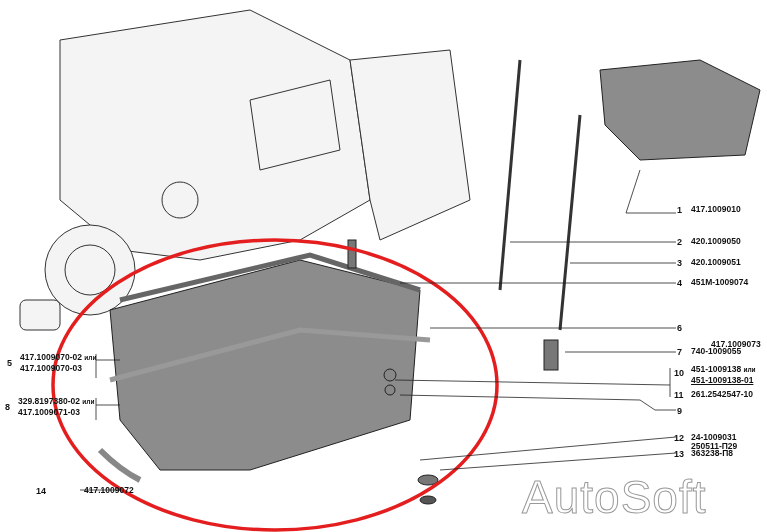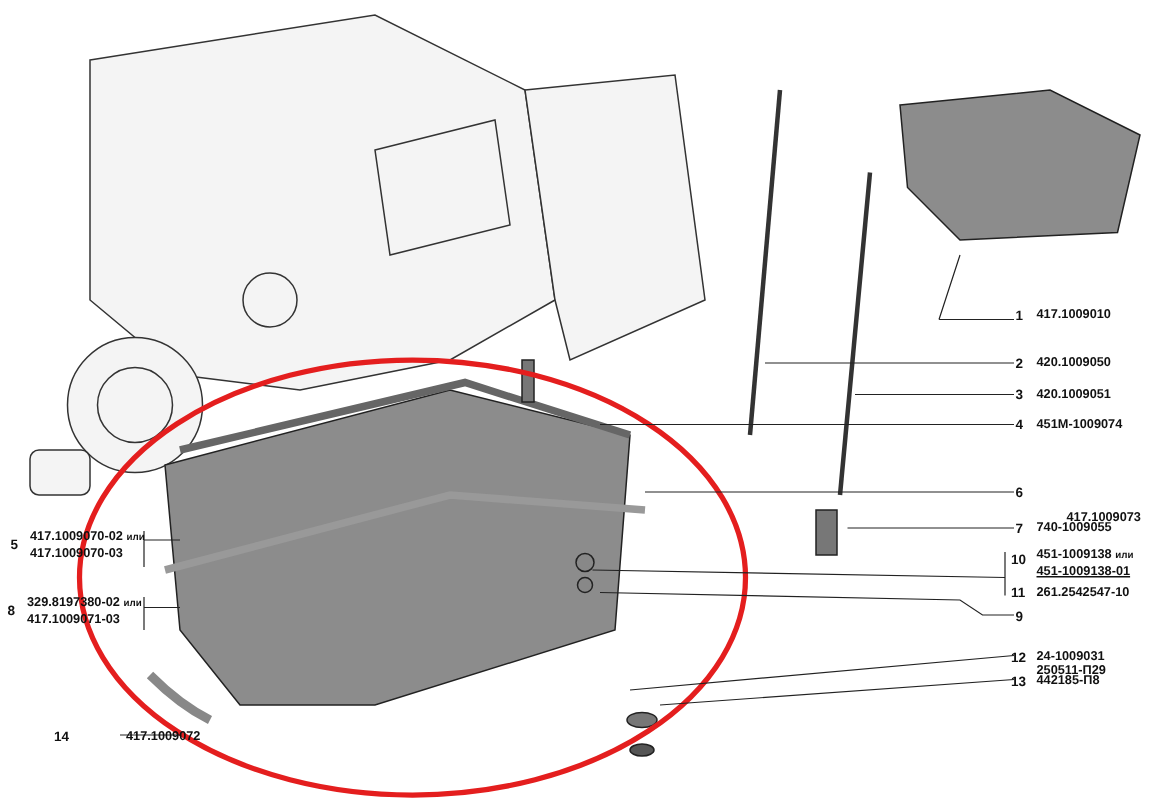--- a/index.html
+++ b/index.html
@@ -92,32 +92,33 @@
   <div class="num" style="left:674px;top:390px;">11</div>
   <div class="lbl" style="left:691px;top:389px;">261.2542547-10</div>
 
   <div class="num" style="left:677px;top:406px;">9</div>
   <div class="lbl" style="left:691px;top:405px;margin-top:36px;">250511-П29</div>
 
   <div class="num" style="left:674px;top:433px;text-align:right;">12</div>
   <div class="lbl" style="left:691px;top:432px;">24-1009031</div>
 
   <div class="num" style="left:674px;top:449px;">13</div>
-  <div class="lbl" style="left:691px;top:448px;">442185-П8</div>
+  <div class="lbl" style="left:691px;top:448px;">363238-П8</div>
 
   <div class="num" style="left:7px;top:358px;">5</div>
   <div class="lbl" style="left:20px;top:352px;">
     <span>417.1009070-02</span>
     <span class="small">или</span>
   </div>
   <div class="lbl" style="left:20px;top:363px;">417.1009070-03</div>
 
   <div class="num" style="left:5px;top:402px;">8</div>
   <div class="lbl" style="left:18px;top:396px;">
     <span>329.8197380-02</span>
     <span class="small">или</span>
   </div>
   <div class="lbl" style="left:18px;top:407px;">417.1009071-03</div>
 
   <div class="num" style="left:16px;top:486px;margin-left:20px;">14</div>
   <div class="lbl" style="left:36px;top:485px;margin-left:48px;">417.1009072</div>
 
+  <div class="watermark">AutoSoft</div>
 </div>
 
 </body></html>

